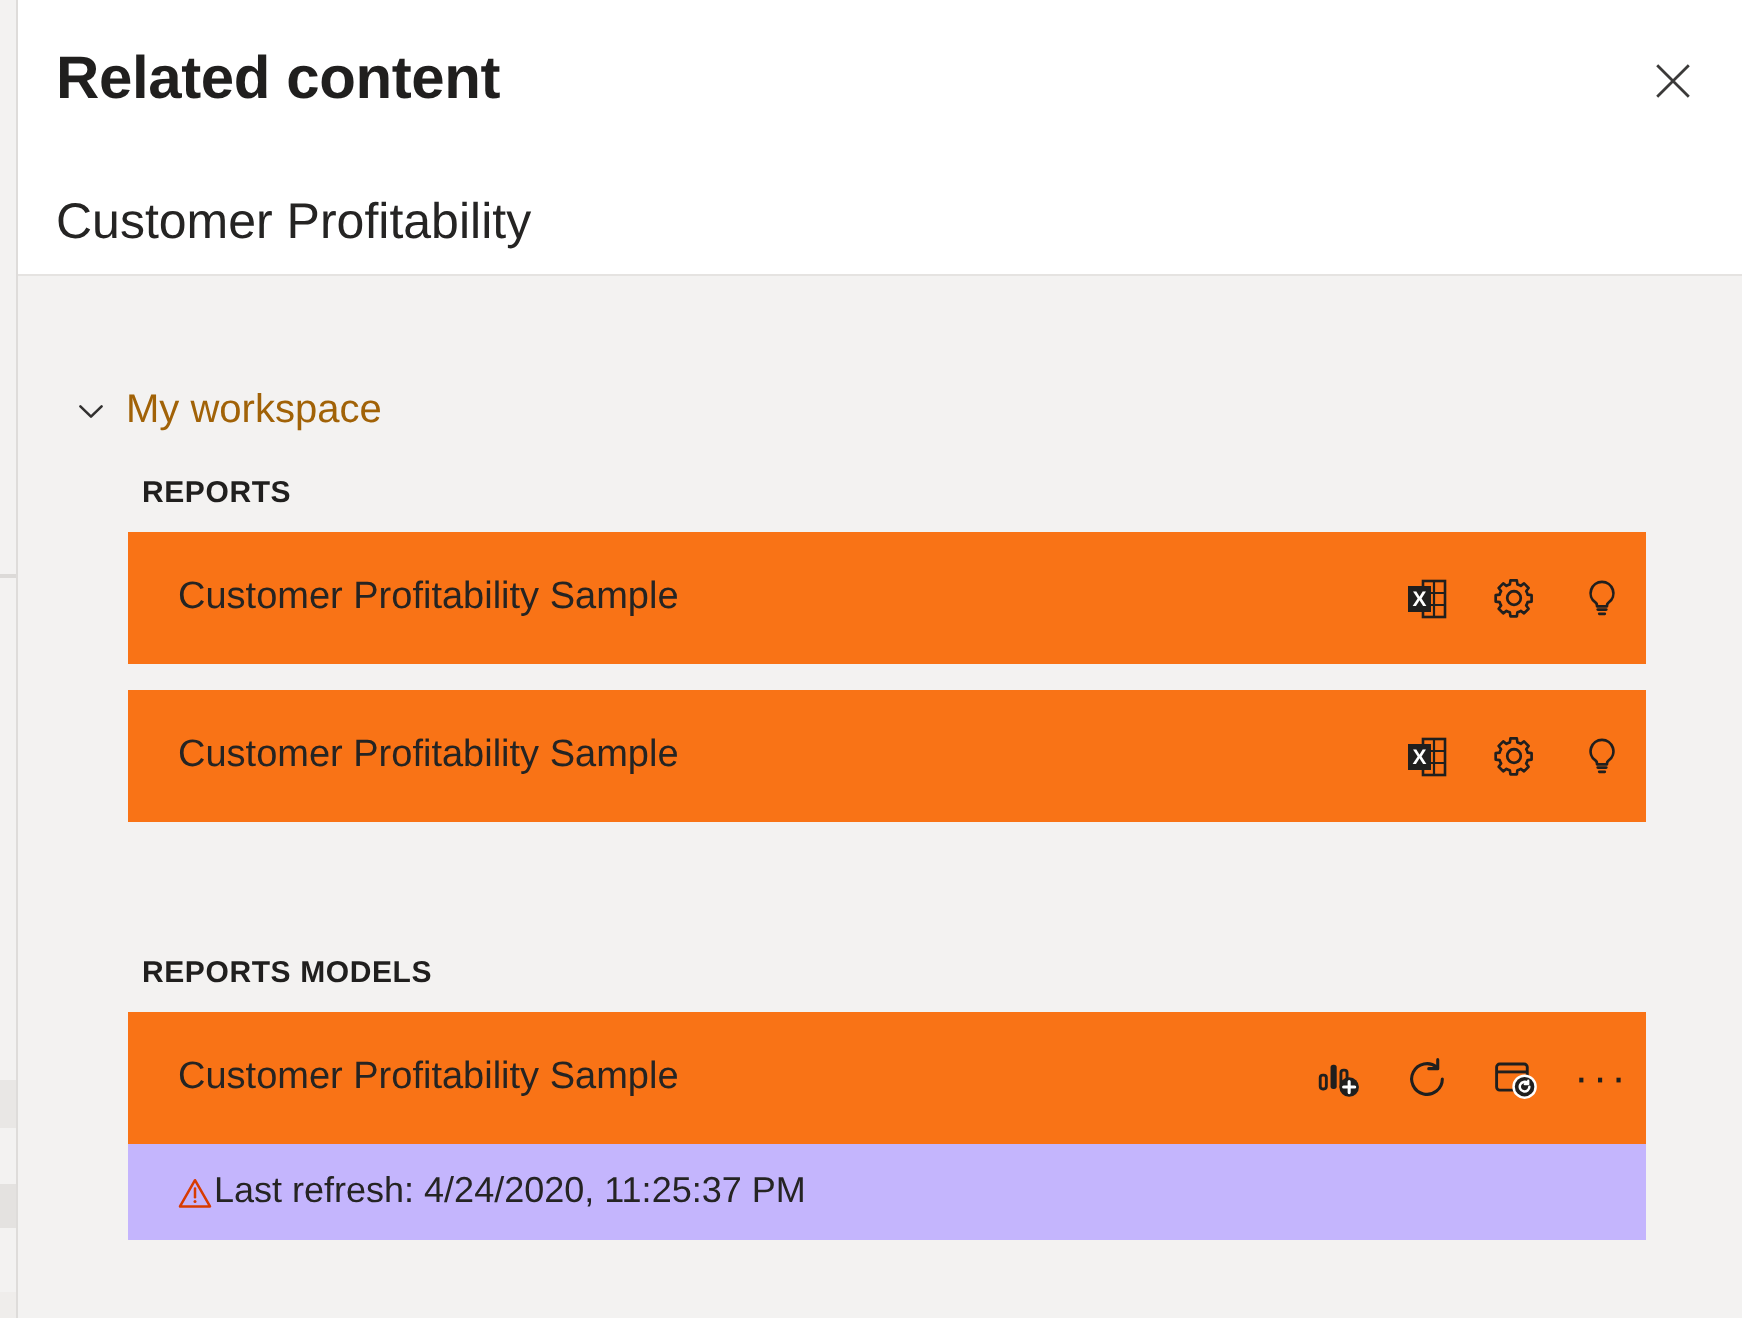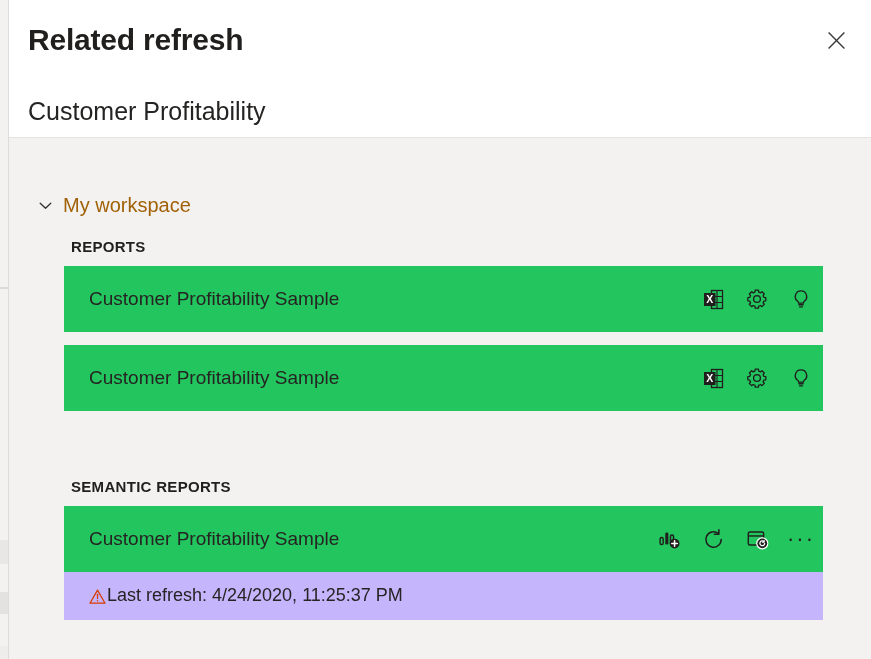--- a/index.html
+++ b/index.html
@@ -133,21 +133,21 @@
   }
   .section-heading {
     font-size: 15px;
     font-weight: bold;
     color: #201f1e;
     letter-spacing: 0.3px;
     margin: 0 0 11px 7px;
   }
 
   .item-row {
-    background: #22c55e;
+    background: #f97316;
     height: 66px;
     display: flex;
     align-items: center;
     justify-content: space-between;
     padding: 0 0 0 25px;
     box-sizing: border-box;
     margin-bottom: 10px;
     cursor: pointer;
   }
   .item-name {
@@ -211,21 +211,21 @@
   <div class="behind-strip">
     <div class="ghost g1"></div>
     <div class="ghost g2"></div>
     <div class="ghost g3"></div>
     <div class="ghost g4"></div>
   </div>
 
   <div class="panel">
 
     <div class="panel-header">
-      <div class="panel-title">Related refresh</div>
+      <div class="panel-title">Related content</div>
       <div class="panel-subtitle">Customer Profitability</div>
 
       <button class="close-button" aria-label="Close">
         <span>
           <svg width="19" height="19" viewBox="0 0 19 19" aria-hidden="true">
             <path d="M1.6 1.6 L17.4 17.4 M17.4 1.6 L1.6 17.4" stroke="#3b3a39" stroke-width="1.4" fill="none"></path>
           </svg>
         </span>
       </button>
     </div>
@@ -293,21 +293,21 @@
                 <path d="M12 3.2a6.2 6.2 0 0 0-3.6 11.25c.55.4.9 1.03.9 1.71v.34h5.4v-.34c0-.68.35-1.31.9-1.71A6.2 6.2 0 0 0 12 3.2z" fill="none" stroke="#201f1e" stroke-width="1.5" stroke-linejoin="round"></path>
                 <path d="M9.7 18.3h4.6" stroke="#201f1e" stroke-width="1.5" stroke-linecap="round"></path>
                 <path d="M10.5 20.6h3" stroke="#201f1e" stroke-width="1.5" stroke-linecap="round"></path>
               </svg>
             </span>
           </span>
         </div>
       </div>
 
       <div class="section" style="top:340px;">
-        <div class="section-heading">SEMANTIC REPORTS</div>
+        <div class="section-heading">REPORTS MODELS</div>
 
         <div class="item-row">
           <span class="item-name">Customer Profitability Sample</span>
           <span class="item-actions">
             <span class="action-icon">
               <svg width="23" height="23" viewBox="0 0 24 24" aria-hidden="true">
                 <rect x="2.2" y="10" width="3.2" height="7.2" rx="1.4" fill="none" stroke="#201f1e" stroke-width="1.5"></rect>
                 <rect x="7.6" y="4.6" width="3.2" height="12.6" rx="1.4" fill="#201f1e"></rect>
                 <rect x="13" y="7.4" width="3.2" height="9.8" rx="1.4" fill="none" stroke="#201f1e" stroke-width="1.5"></rect>
                 <circle cx="17.3" cy="16.2" r="5.1" fill="#201f1e"></circle>

